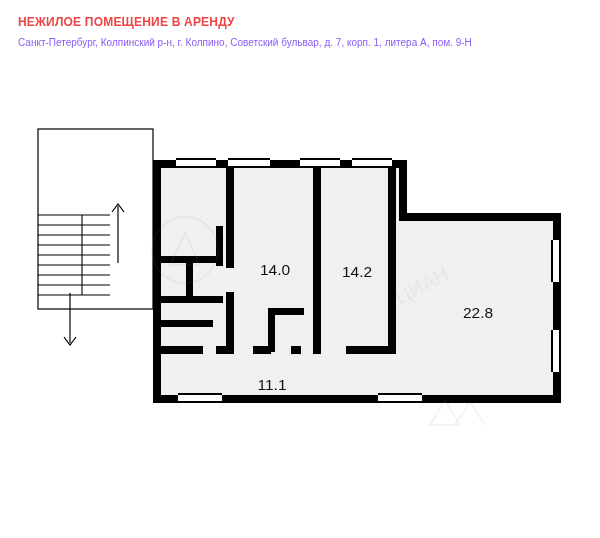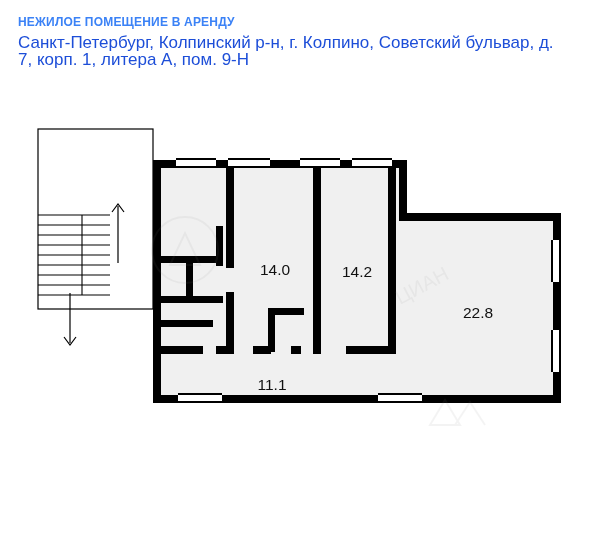--- a/index.html
+++ b/index.html
@@ -20,27 +20,27 @@
     left: 18px;
     top: 14px;
     width: 560px;
   }
   .header-title {
     font-size: 12px;
     font-weight: bold;
     letter-spacing: 0.2px;
     line-height: 16px;
     margin: 0 0 4px 0;
-    color: #3b82f6;
+    color: #ef4444;
   }
   .header-address {
-    font-size: 17px;
+    font-size: 10px;
     line-height: 17px;
     margin: 0;
-    color: #1d4ed8;
+    color: #8b5cf6;
     max-width: 545px;
   }
   .plan-wrap {
     position: absolute;
     left: 0;
     top: 108px;
     width: 528px;
     height: 340px;
   }
   svg.plan {

